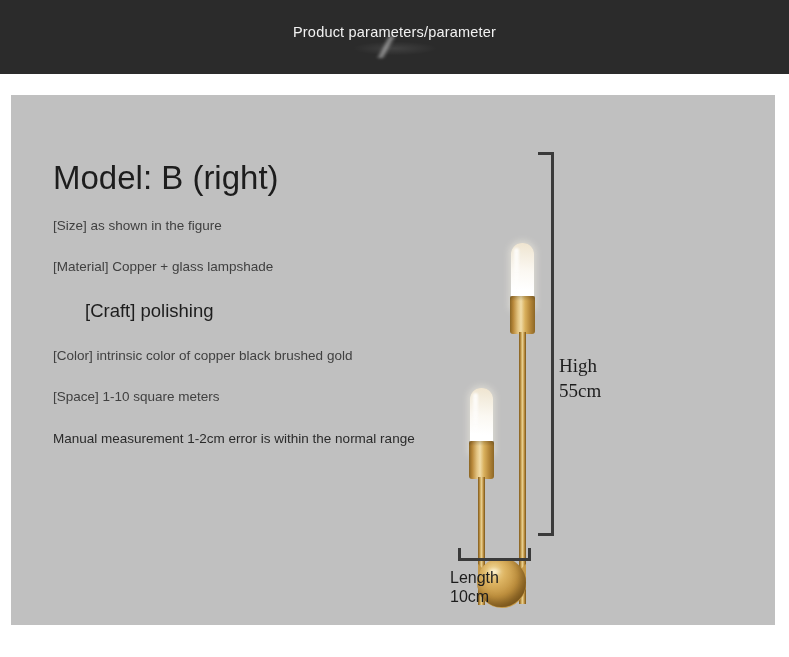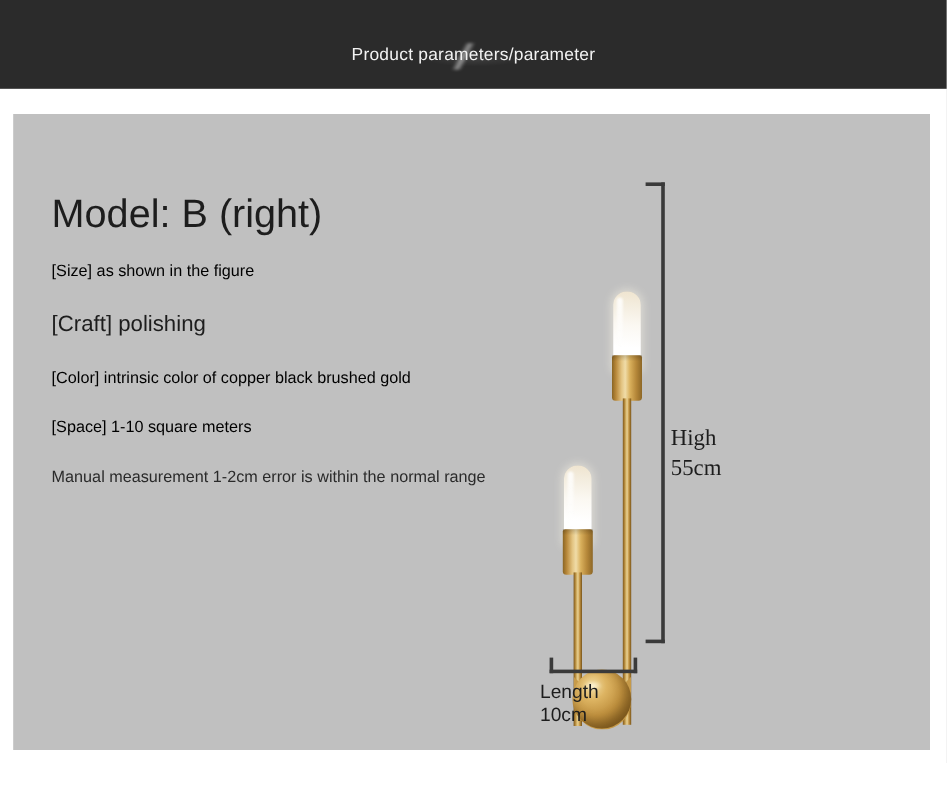--- a/index.html
+++ b/index.html
@@ -11,21 +11,21 @@
     position:relative;
   }
 
   
   .header{
     position:absolute;left:0;top:0;width:789px;height:74px;
     background:#2b2b2b;
     overflow:hidden;
   }
   .header-title{
-    position:absolute;left:0;top:37px;width:789px;
+    position:absolute;left:0;top:23px;width:789px;
     text-align:center;
     color:#f2f2f2;
     font-size:14.5px;
     letter-spacing:.2px;
     line-height:18px;
   }
   .header-streak{
     position:absolute;left:362px;top:36px;
     width:46px;height:22px;
     background:
@@ -42,32 +42,32 @@
 
   
   .panel{
     position:absolute;left:11px;top:95px;
     width:764px;height:530px;
     background:#c0c0c0;
   }
 
   
   .specs{
-    position:absolute;left:32px;top:62px;width:400px;
+    position:absolute;left:42px;top:62px;width:400px;
   }
   .model-title{
     font-size:33px;color:#1d1d1d;line-height:42px;
     margin:0 0 18px 0;font-weight:400;
   }
   .spec-line{
-    font-size:13.5px;color:#000000;line-height:18px;
+    font-size:13.5px;color:#404040;line-height:18px;
     margin:0 0 23px 0;
   }
   .spec-line.big{
-    font-size:18.5px;color:#1d1d1d;line-height:24px;margin-bottom:24px;
+    font-size:18.5px;color:#1d1d1d;line-height:24px;margin-bottom:24px;margin-left:32px;
   }
   .spec-note{
     font-size:13.5px;color:#2a2a2a;line-height:20px;
     margin:4px 0 12px 0;width:372px;
   }
 
   
   .lamp{
     position:absolute;left:440px;top:45px;width:120px;height:490px;
   }
@@ -160,20 +160,21 @@
   <div class="header-streak2"></div>
   <div class="header-streak"></div>
   <div class="header-title">Product parameters/parameter</div>
 </div>
 
 <div class="panel">
 
   <div class="specs">
     <div class="model-title">Model: B (right)</div>
     <div class="spec-line">[Size] as shown in the figure</div>
+    <div class="spec-line">[Material] Copper + glass lampshade</div>
     <div class="spec-line big">[Craft] polishing</div>
     <div class="spec-line">[Color] intrinsic color of copper black brushed gold</div>
     <div class="spec-line">[Space] 1-10 square meters</div>
     <div class="spec-note">Manual measurement 1-2cm error is within the normal range</div>
   </div>
 
   <div class="lamp">
 
     <div class="shade" style="left:60px;top:103px;"></div>
     <div class="holder" style="left:59px;top:156px;"></div>

